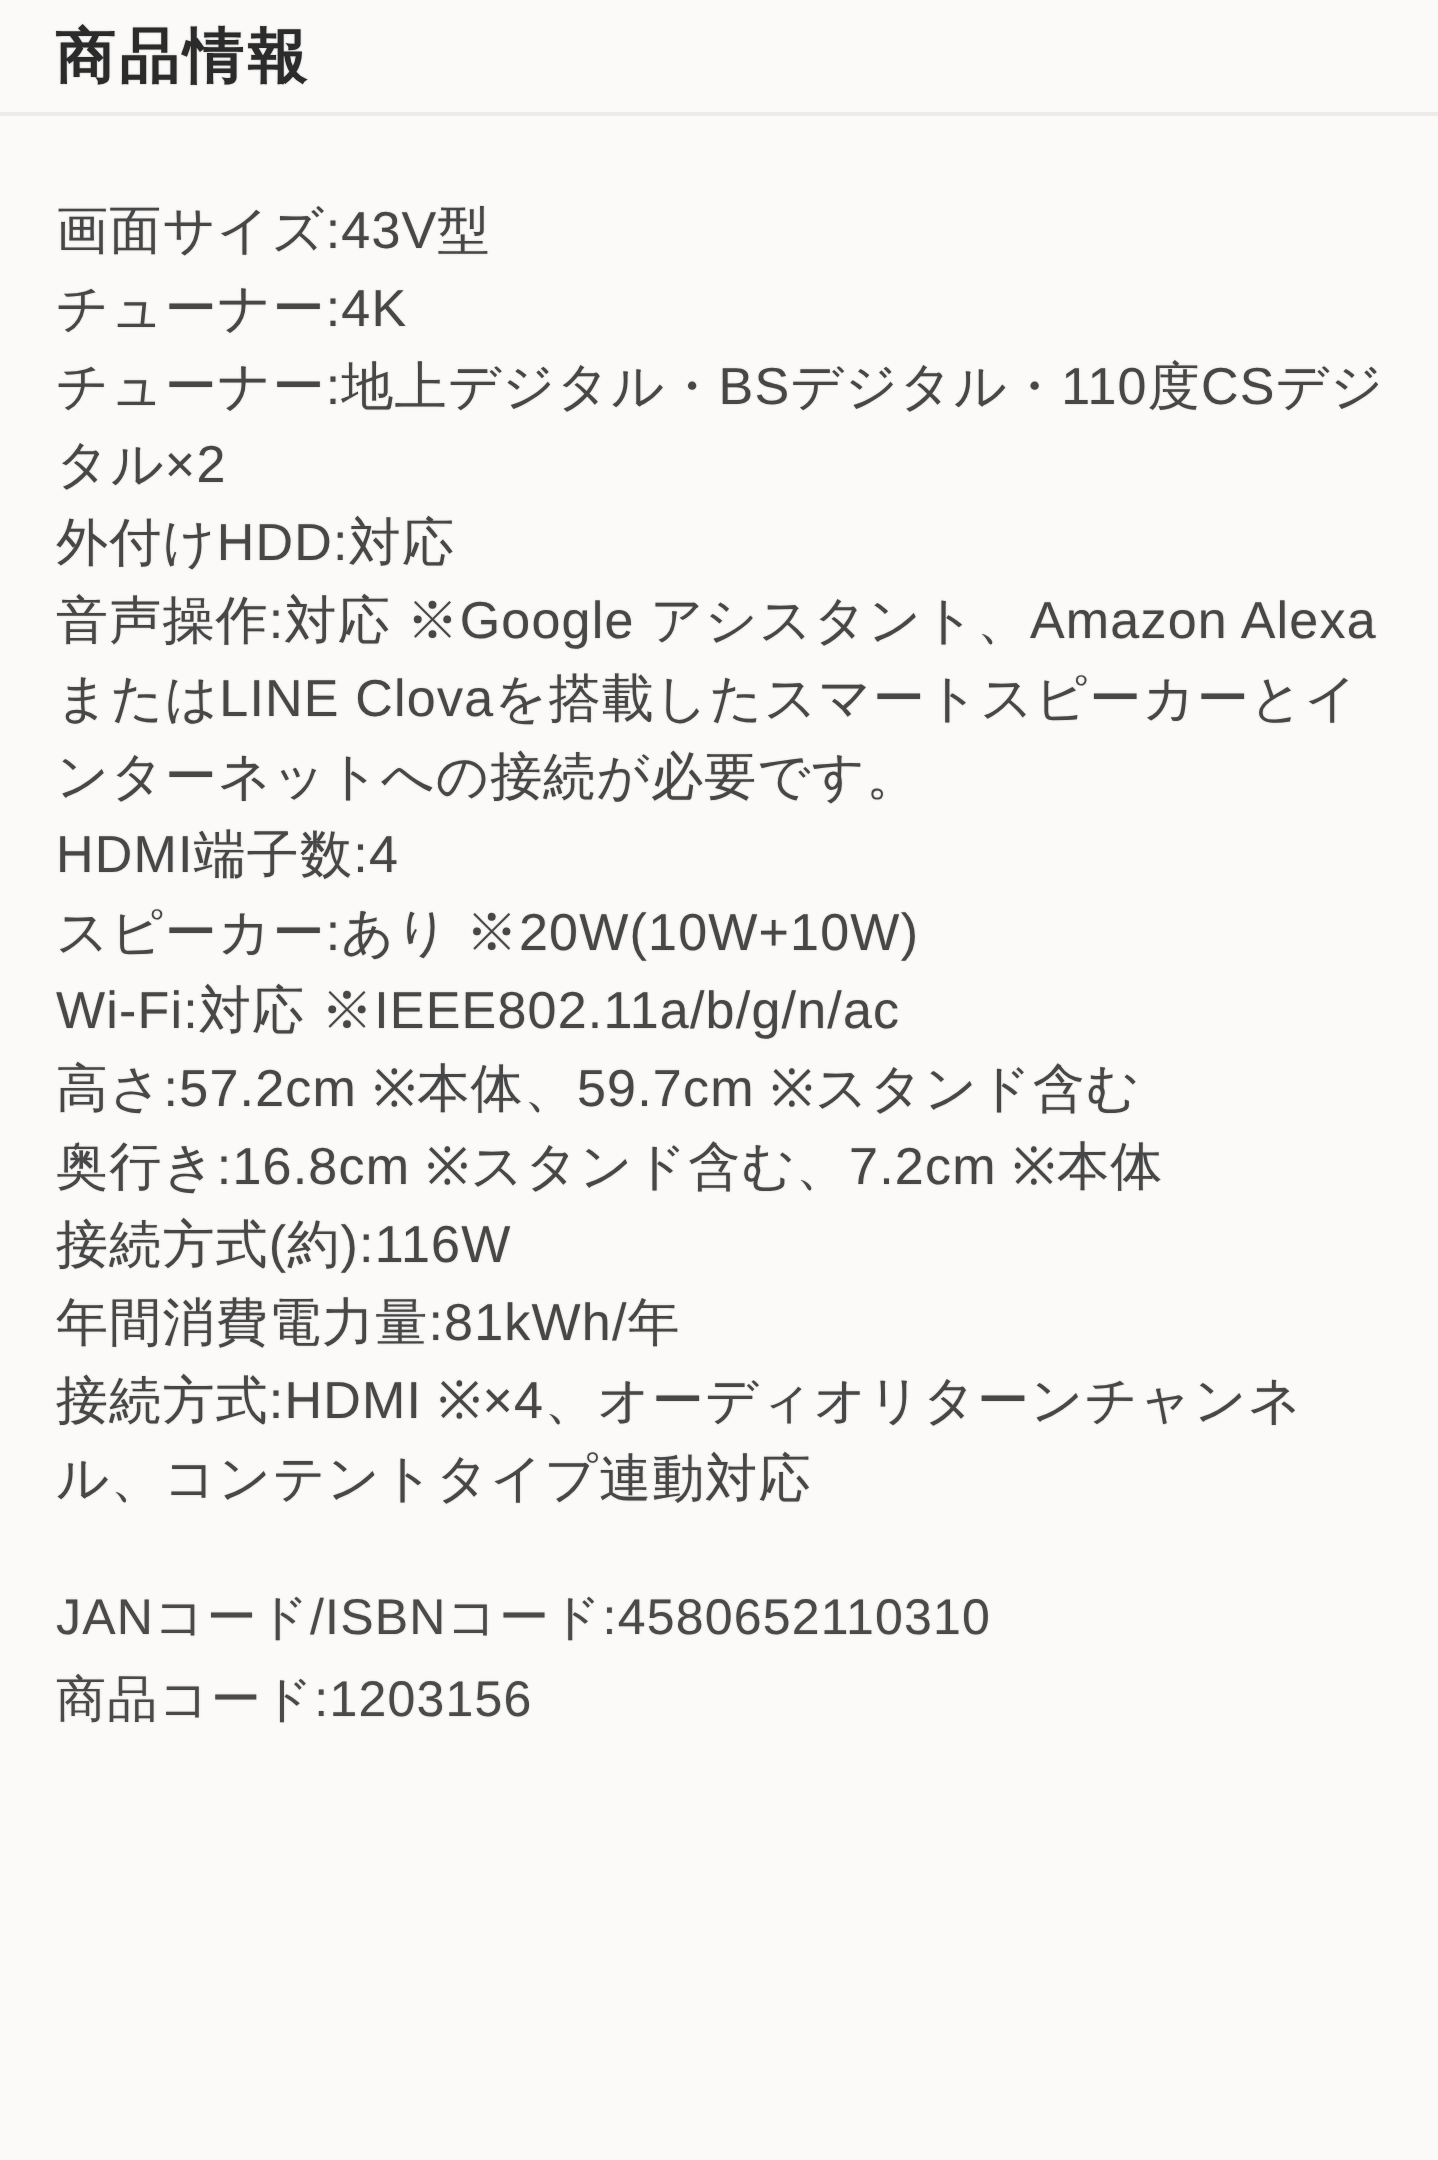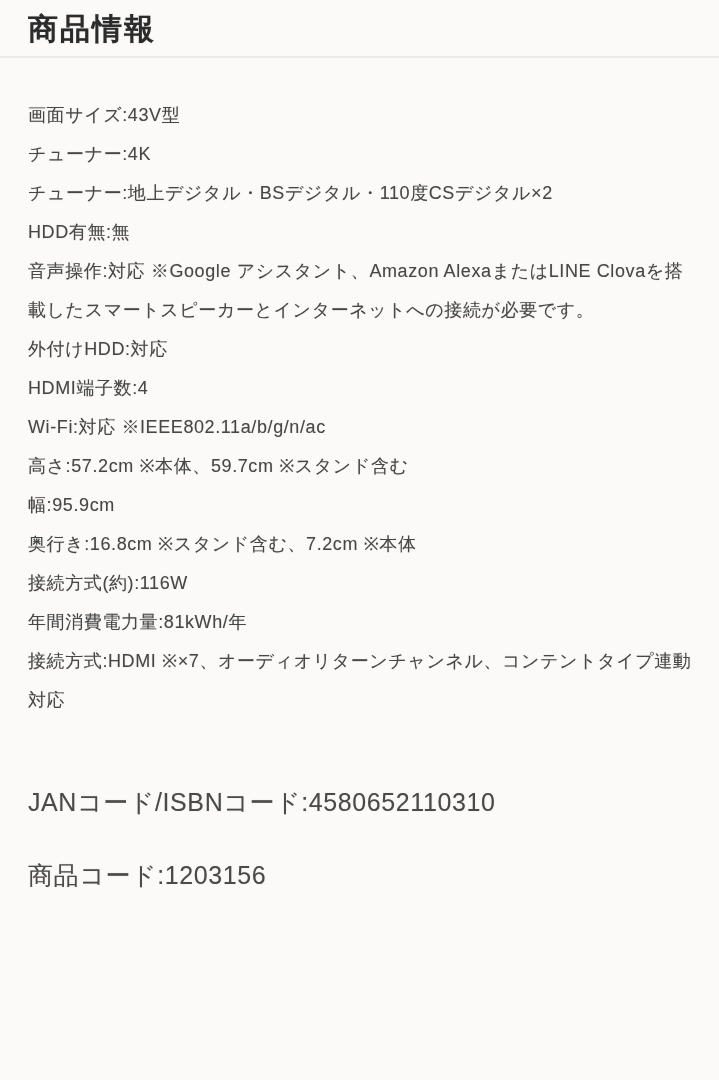--- a/index.html
+++ b/index.html
@@ -33,65 +33,63 @@
     height: 2px;
     width: 100%;
     background: #edeae7;
     border: none;
     margin: 0;
   }
   .spec-list {
     padding: 38px 26px 0 28px;
   }
   .spec-row {
-    font-size: 18px;
+    font-size: 26px;
     line-height: 39px;
     color: #474747;
     letter-spacing: 0.6px;
     text-shadow: 0 0 1px rgba(71,71,71,0.30);
     word-break: break-word;
   }
   .code-list {
     padding: 30px 26px 0 28px;
   }
   .code-row {
     font-size: 25px;
     line-height: 41px;
     color: #4a4a4a;
     letter-spacing: 0.6px;
     text-shadow: 0 0 1px rgba(74,74,74,0.30);
-    margin-top: 32px;
   }
 </style>
 </head>
 <body>
 
 <div class="page">
 
   <div class="header">
     <h1 class="page-title">商品情報</h1>
   </div>
 
   <div class="divider"></div>
 
   <div class="spec-list">
       <div class="spec-row">画面サイズ:43V型</div>
       <div class="spec-row">チューナー:4K</div>
       <div class="spec-row">チューナー:地上デジタル・BSデジタル・110度CSデジタル×2</div>
-      <div class="spec-row">HDD有無:無</div>
+      <div class="spec-row">外付けHDD:対応</div>
       <div class="spec-row">音声操作:対応 ※Google アシスタント、Amazon AlexaまたはLINE Clovaを搭載したスマートスピーカーとインターネットへの接続が必要です。</div>
-      <div class="spec-row">外付けHDD:対応</div>
       <div class="spec-row">HDMI端子数:4</div>
+      <div class="spec-row">スピーカー:あり ※20W(10W+10W)</div>
       <div class="spec-row">Wi-Fi:対応 ※IEEE802.11a/b/g/n/ac</div>
       <div class="spec-row">高さ:57.2cm ※本体、59.7cm ※スタンド含む</div>
-      <div class="spec-row">幅:95.9cm</div>
       <div class="spec-row">奥行き:16.8cm ※スタンド含む、7.2cm ※本体</div>
       <div class="spec-row">接続方式(約):116W</div>
       <div class="spec-row">年間消費電力量:81kWh/年</div>
-      <div class="spec-row">接続方式:HDMI ※×7、オーディオリターンチャンネル、コンテントタイプ連動対応</div>
+      <div class="spec-row">接続方式:HDMI ※×4、オーディオリターンチャンネル、コンテントタイプ連動対応</div>
     </div>
 
   <div class="code-list">
       <div class="code-row">JANコード/ISBNコード:4580652110310</div>
       <div class="code-row">商品コード:1203156</div>
     </div>
 
 </div>
 
 </body></html>

